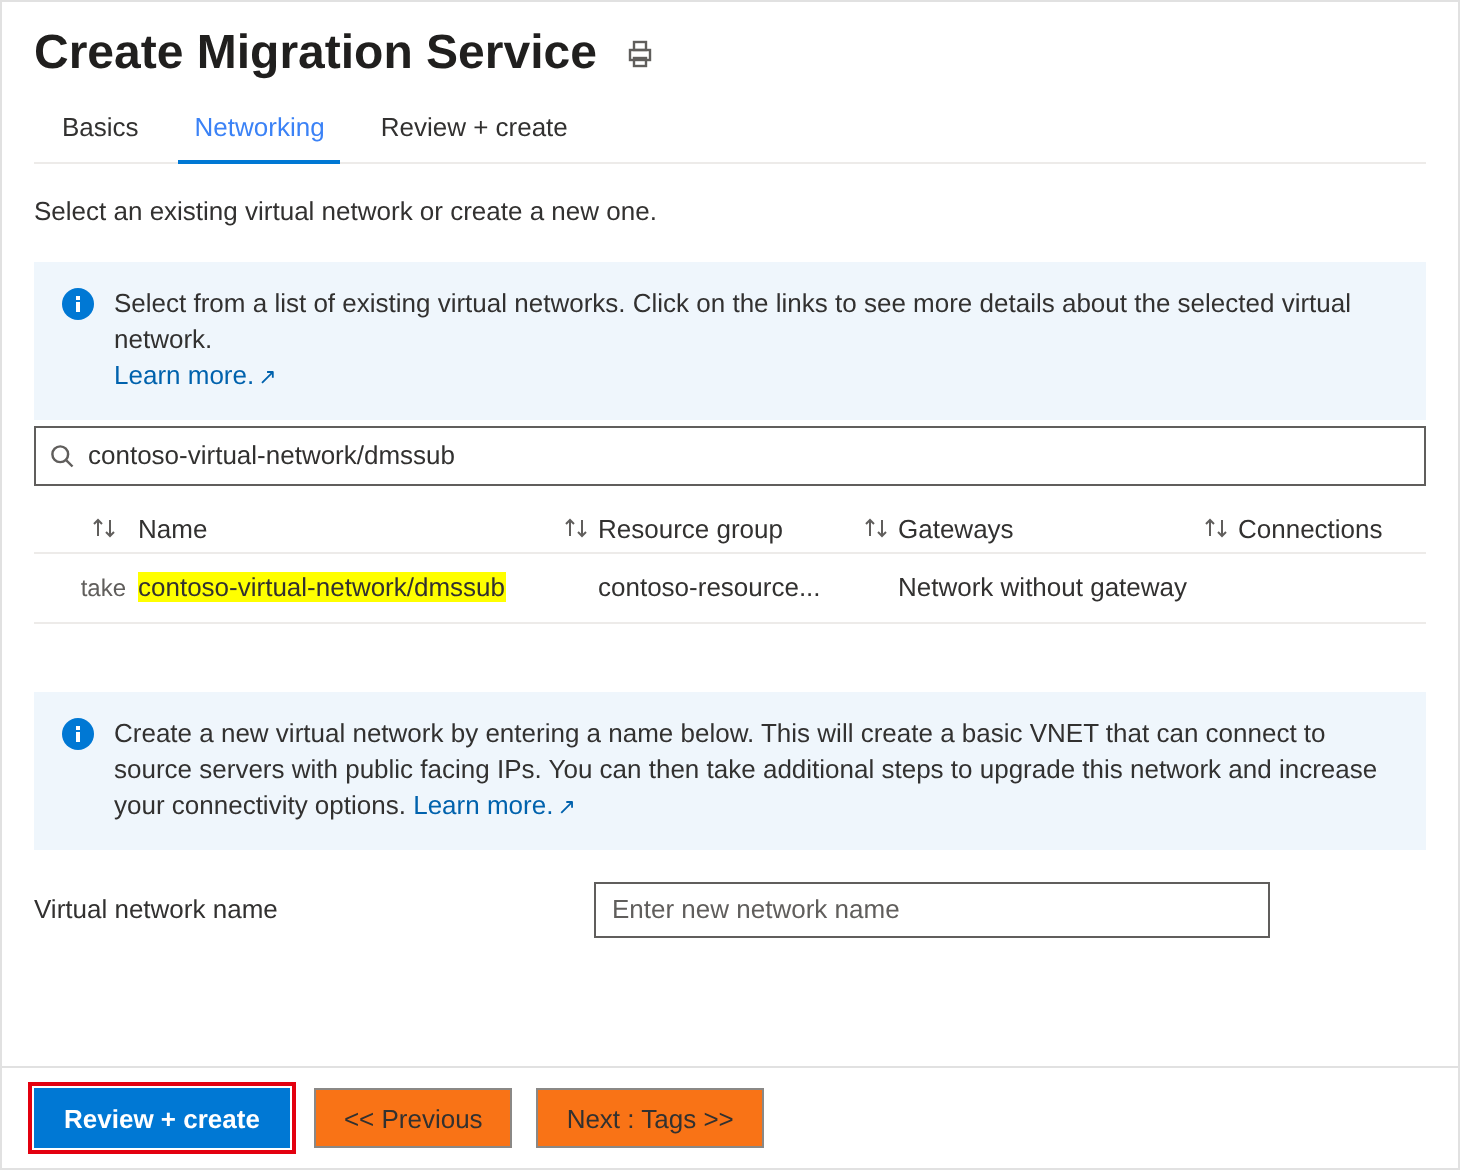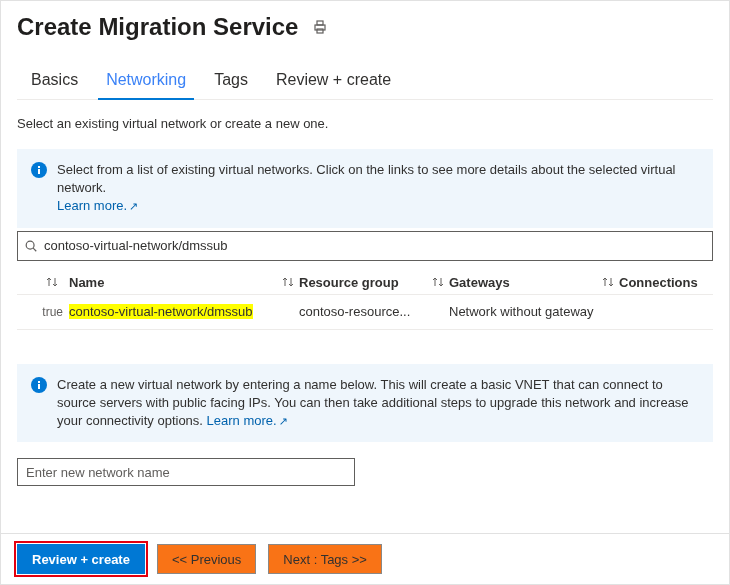--- a/index.html
+++ b/index.html
@@ -1,34 +1,34 @@
 <!DOCTYPE html>
 <html><head>
 <meta charset="utf-8">
 <style>
   html,body{margin:0;padding:0;font-family:"Segoe UI",Arial,sans-serif;font-size:13px;color:#323130;background:#fff}
   .page{width:730px;height:585px;box-sizing:border-box;padding:12px 16px 0 16px;position:relative;border:1px solid #e1e1e1;overflow:hidden}
-  .title-row{display:flex;align-items:center;gap:14px;margin-bottom:24px}
+  .title-row{display:flex;align-items:center;gap:14px;margin-bottom:9px}
   .title{font-size:24px;font-weight:600;color:#201f1e}
   .print-icon svg{width:16px;height:16px;display:block;color:#605e5c}
   .tabs{display:flex;gap:0;border-bottom:1px solid #edebe9;margin-bottom:16px}
-  .tab{padding:6px 14px 10px 14px;cursor:pointer;font-size:16px;color:#323130;position:relative}
+  .tab{padding:6px 14px 10px 14px;cursor:pointer;font-size:13px;color:#323130;position:relative}
   .tab.selected{color:#3b82f6;font-weight:400}
   .tab.selected::after{content:"";position:absolute;left:6px;right:6px;bottom:-1px;height:2px;background:#0078d4}
   .intro{margin:6px 0 18px 0;color:#323130}
   .info-box{background:#eff6fc;padding:12px 14px;display:flex;gap:10px;align-items:flex-start;margin-bottom:3px}
   .info-icon{flex:0 0 auto}
   .info-icon svg{width:16px;height:16px;fill:#0078d4;display:block;margin-top:1px}
   .info-text{font-size:13px;line-height:1.4;color:#323130}
   a.link{color:#0062ad;text-decoration:none;cursor:pointer}
   .ext-icon{font-size:11px;margin-left:2px;color:#0062ad}
   .search-wrap{border:1px solid #605e5c;display:flex;align-items:center;height:28px;padding:0 6px;margin-bottom:10px}
   .search-wrap svg{width:14px;height:14px;color:#605e5c;margin-right:4px}
   .search-input{border:none;outline:none;flex:1;font-size:13px;font-family:inherit;color:#323130;height:24px}
-  .grid-head{display:flex;align-items:center;padding:4px 0;border-bottom:1px solid #edebe9;font-weight:700;font-size:13px}
+  .grid-head{display:flex;align-items:center;padding:4px 0;border-bottom:1px solid #edebe9;font-weight:400;font-size:13px}
   .sort-icon{width:14px;height:14px;flex:0 0 auto;margin-right:4px}
   .col-check{width:46px;display:flex;justify-content:flex-end;align-items:center;padding-right:6px}
   .col-name{width:230px;display:flex;align-items:center;gap:2px}
   .col-rg{width:150px;display:flex;align-items:center;gap:2px}
   .col-gw{width:170px;display:flex;align-items:flex-end;gap:2px}
   .col-conn{flex:1;display:flex;align-items:flex-end;gap:2px;overflow:hidden;white-space:nowrap}
   .head-flex{display:flex;align-items:center;justify-content:space-between;width:100%}
   .grid-row{display:flex;align-items:center;height:34px;font-size:13px;color:#323130;border-bottom:1px solid #edebe9}
   .grid-row .col-check{color:#605e5c;font-size:12px}
   .hl{background:#ffff00}
@@ -57,21 +57,20 @@
         <rect x="3" y="6" width="10" height="5"></rect>
           <rect x="5" y="2" width="6" height="4"></rect>
           <rect x="5" y="10" width="6" height="4"></rect>
       </svg>
     </span>
   </div>
 
   <div class="tabs">
     <div class="tab">Basics</div>
     <div class="tab selected">Networking</div>
-    <div class="tab">Tags</div>
     <div class="tab">Review + create</div>
   </div>
 
   <div class="intro">Select an existing virtual network or create a new one.</div>
 
   <div class="info-box">
     <span class="info-icon">
       <svg viewBox="0 0 16 16">
           <circle cx="8" cy="8" r="8"></circle>
           <rect x="7" y="7" width="2" height="5" fill="#fff"></rect>
@@ -126,21 +125,21 @@
             <path d="M10 11 L10 3 M8 9 L10 11 L12 9"></path>
           </svg>
         </div>
       </div>
     <div class="col-conn">
         <span>Connections</span>
       </div>
   </div>
 
   <div class="grid-row">
-    <div class="col-check">true</div>
+    <div class="col-check">take</div>
     <div class="col-name">
         <span class="hl">contoso-virtual-network/dmssub</span>
       </div>
     <div class="col-rg">contoso-resource...</div>
     <div class="col-gw">Network without gateway</div>
     <div class="col-conn"></div>
   </div>
 
   <div class="hscroll">
       <div class="hscroll-inner"></div>
@@ -156,20 +155,21 @@
           <rect x="7" y="4" width="2" height="2" fill="#fff"></rect>
         </svg>
     </span>
     <div class="info-text">
       <span>Create a new virtual network by entering a name below. This will create a basic VNET that can connect to source servers with public facing IPs. You can then take additional steps to upgrade this network and increase your connectivity options.</span>
       <a class="link"> <span>Learn more.</span><span class="ext-icon">↗</span></a>
     </div>
   </div>
 
   <div class="form-row">
+    <div class="form-label">Virtual network name</div>
     <input class="text-input" placeholder="Enter new network name" style="">
   </div>
 
   <div class="footer">
     <button class="btn btn-primary focus-ring">Review + create</button>
     <button class="btn">&lt;&lt; Previous</button>
     <button class="btn">Next : Tags &gt;&gt;</button>
   </div>
 </div>
 

